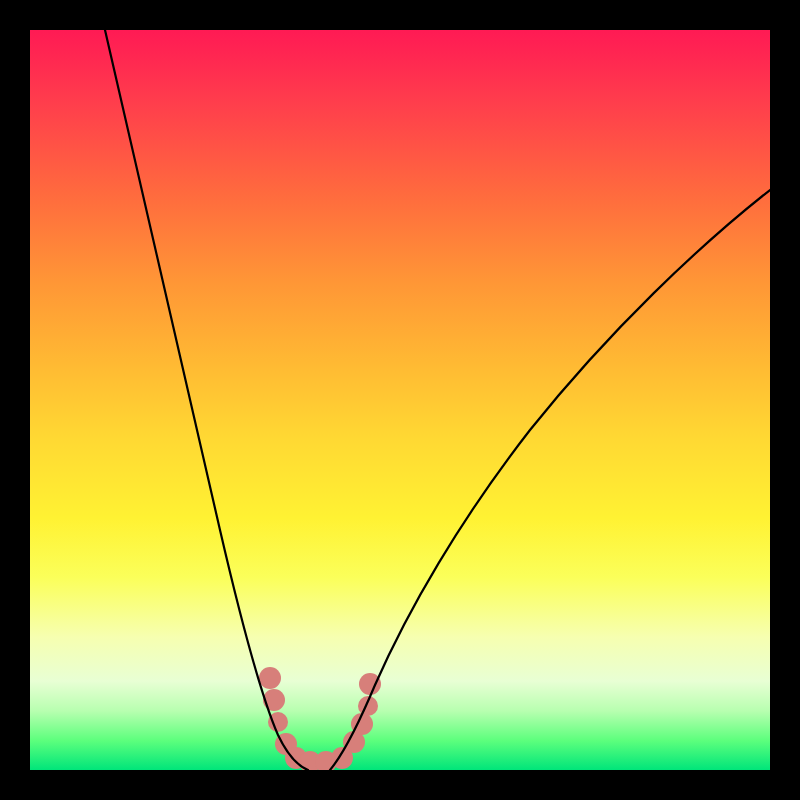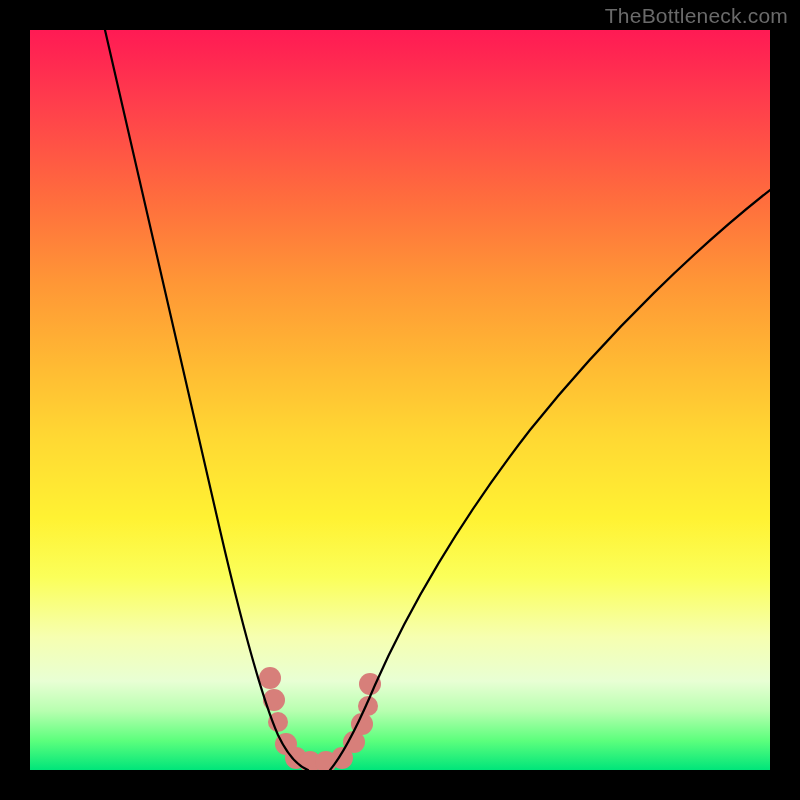--- a/index.html
+++ b/index.html
@@ -68,21 +68,20 @@
   }
   .blob {
     fill: #d77f7a;
     stroke: none;
   }
 </style>
 </head>
 <body>
 
 <div class="frame">
-  <div class="watermark">TheBottleneck.com</div>
 
   <div class="plot">
     <svg class="curves" viewBox="0 0 740 740">
 
       <g>
         <circle class="blob" cx="240" cy="648" r="11"></circle>
         <circle class="blob" cx="244" cy="670" r="11"></circle>
         <circle class="blob" cx="248" cy="692" r="10"></circle>
         <circle class="blob" cx="256" cy="714" r="11"></circle>
         <circle class="blob" cx="266" cy="728" r="11"></circle>

